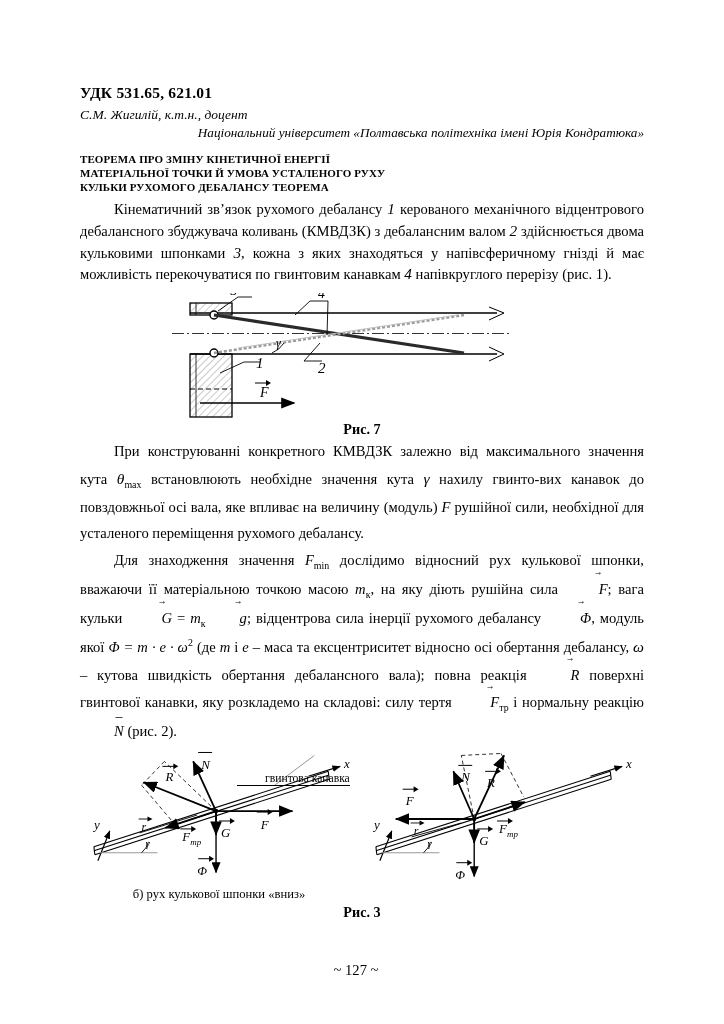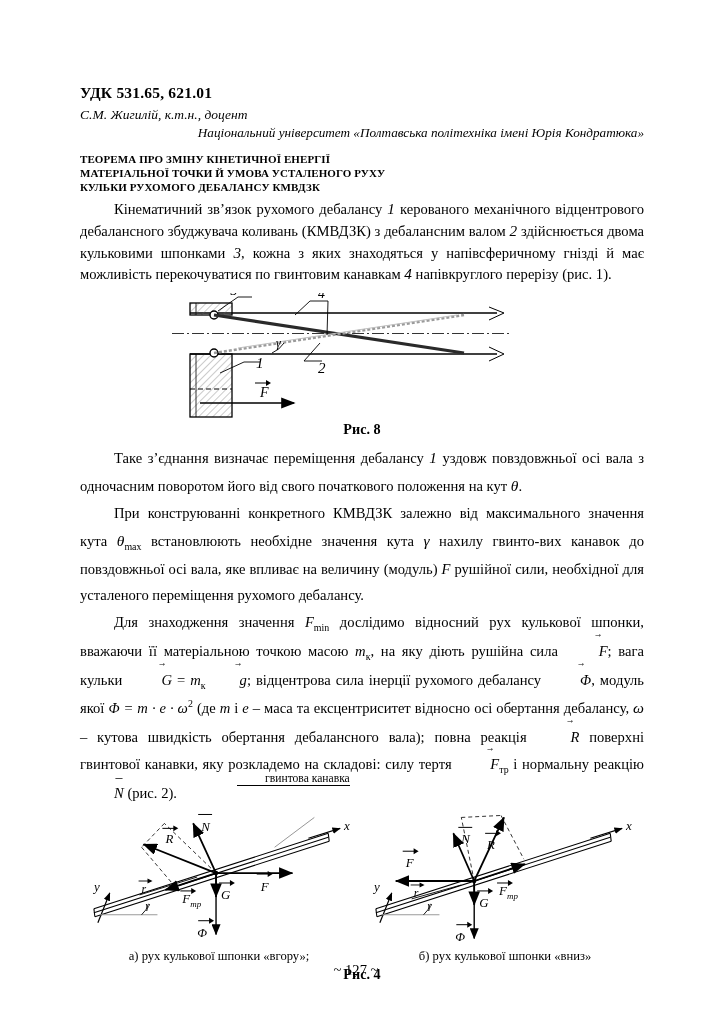--- a/index.html
+++ b/index.html
@@ -132,21 +132,21 @@
   <div class="content">
 
     <div class="udk">УДК 531.65, 621.01</div>
 
     <div class="byline">С.М. Жигилій, к.т.н., доцент</div>
     <div class="affil">Національний університет «Полтавська політехніка імені Юрія Кондратюка»</div>
 
     <div class="title">
       <span>ТЕОРЕМА ПРО ЗМІНУ КІНЕТИЧНОЇ ЕНЕРГІЇ</span><br>
       <span>МАТЕРІАЛЬНОЇ ТОЧКИ Й УМОВА УСТАЛЕНОГО РУХУ</span><br>
-      <span>КУЛЬКИ РУХОМОГО ДЕБАЛАНСУ КМВДЗК</span>
+      <span>КУЛЬКИ РУХОМОГО ДЕБАЛАНСУ ТЕОРЕМА</span>
     </div>
 
     <p class="body"><span>Кінематичний зв’язок рухомого дебалансу</span> <span class="num-it">1</span> <span>керованого механічного відцентрового дебалансного збуджувача коливань (КМВДЗК) з дебалансним валом</span> <span class="num-it">2</span> <span>здійснюється двома кульковими шпонками</span> <span class="num-it">3</span><span>, кожна з яких знаходяться у напівсферичному гнізді й має можливість перекочуватися по гвинтовим канавкам</span> <span class="num-it">4</span> <span>напівкруглого перерізу (рис. 1).</span></p>
 
     <div class="figure1">
       <svg width="420" height="126" viewBox="0 0 420 126">
         <defs>
           <pattern id="hatchA" width="5" height="5" patternTransform="rotate(45)" patternUnits="userSpaceOnUse">
             <line x1="0" y1="0" x2="0" y2="5" stroke="#6a6a6a" stroke-width="0.7"></line>
           </pattern>
@@ -196,23 +196,22 @@
         <line x1="68" y1="80" x2="92" y2="69" stroke="#000" stroke-width="0.9"></line>
         <line x1="92" y1="69" x2="108" y2="69" stroke="#000" stroke-width="0.9"></line>
         <text x="104" y="75" font-size="15" font-style="italic">1</text>
 
         <line x1="48" y1="110" x2="142" y2="110" stroke="#000" stroke-width="1.6" marker-end="url(#arrH)"></line>
         <text x="108" y="104" font-size="14" font-style="italic">F</text>
         <line x1="103" y1="90" x2="117" y2="90" stroke="#000" stroke-width="1"></line>
         <path d="M114 87 L119 90 L114 93" fill="#000"></path>
       </svg>
     </div>
-    <div class="fig-cap">Рис. 8</div>
-
-    <p class="body loose" style="margin-top:6px"><span>Таке з’єднання визначає переміщення дебалансу</span> <span class="num-it">1</span> <span>уздовж повздовжньої осі вала з одночасним поворотом його від свого початкового положення на кут</span> <span class="mi" style="font-size:15.5px">θ</span><span>.</span></p>
+    <div class="fig-cap">Рис. 7</div>
+
 
     <p class="body loose"><span>При конструюванні конкретного КМВДЗК залежно від максимального значення кута</span> <span class="mi" style="font-size:15.5px">θ</span><sub class="s">max</sub> <span>встановлюють необхідне значення кута</span> <span class="mi" style="font-size:15.5px">γ</span> <span>нахилу гвинто-вих канавок до повздовжньої осі вала, яке впливає на величину (модуль)</span> <span class="mi">F</span> <span>рушійної сили, необхідної для усталеного переміщення рухомого дебалансу.</span></p>
 
     <p class="body loose"><span>Для знаходження значення</span> <span class="mi">F</span><sub class="s">min</sub> <span>дослідимо відносний рух кулькової шпонки, вважаючи її матеріальною точкою масою</span> <span class="mi">m</span><sub class="s">к</sub><span>, на яку діють рушійна сила</span> <span class="vec">F</span><span>; вага кульки</span> <span class="vec">G</span> <span>=</span> <span class="mi">m</span><sub class="s">к</sub><span class="vec">g</span><span>; відцентрова сила інерції рухомого дебалансу</span> <span class="vec">Φ</span><span>, модуль якої</span> <span class="mi">Φ = m · e · ω</span><sup class="s">2</sup> <span>(де</span> <span class="mi">m</span> <span>і</span> <span class="mi">e</span> <span>– маса та ексцентриситет відносно осі обертання дебалансу,</span> <span class="mi" style="font-size:15.5px">ω</span> <span>– кутова швидкість обертання дебалансного вала); повна реакція</span> <span class="vec">R</span> <span>поверхні гвинтової канавки, яку розкладемо на складові: силу тертя</span> <span class="vec">F</span><sub class="s">тр</sub> <span>і нормальну реакцію</span> <span class="vec vecbar">N</span> <span>(рис. 2).</span></p>
 
     <div class="figure2">
       <div class="fig2row">
 
         <svg width="284" height="140" viewBox="0 0 284 140">
           <defs>
@@ -348,24 +347,23 @@
 
           <line x1="50" y1="88" x2="100" y2="74" stroke="#000" stroke-width="0.9"></line>
           <text x="52" y="86" font-size="12" font-style="italic">r</text>
           <line x1="49" y1="74" x2="61" y2="74" stroke="#000" stroke-width="0.9"></line>
           <path d="M58 71.5 L63 74 L58 76.5" fill="#000"></path>
         </svg>
 
       </div>
 
       <div class="fig2caps">
-        <div class="sub-cap">а) рух кулькової шпонки «вгору»;</div>
         <div class="sub-cap">б) рух кулькової шпонки «вниз»</div>
       </div>
-      <div class="fig-cap">Рис. 4</div>
+      <div class="fig-cap">Рис. 3</div>
     </div>
 
   </div>
 
   <div style="position:absolute; left:237px; top:772px; font-size:11.6px; border-bottom:1px solid #000;padding-left:28px;">гвинтова канавка</div>
 
   <div class="pagenum">~ 127 ~</div>
 
 </div>
 

